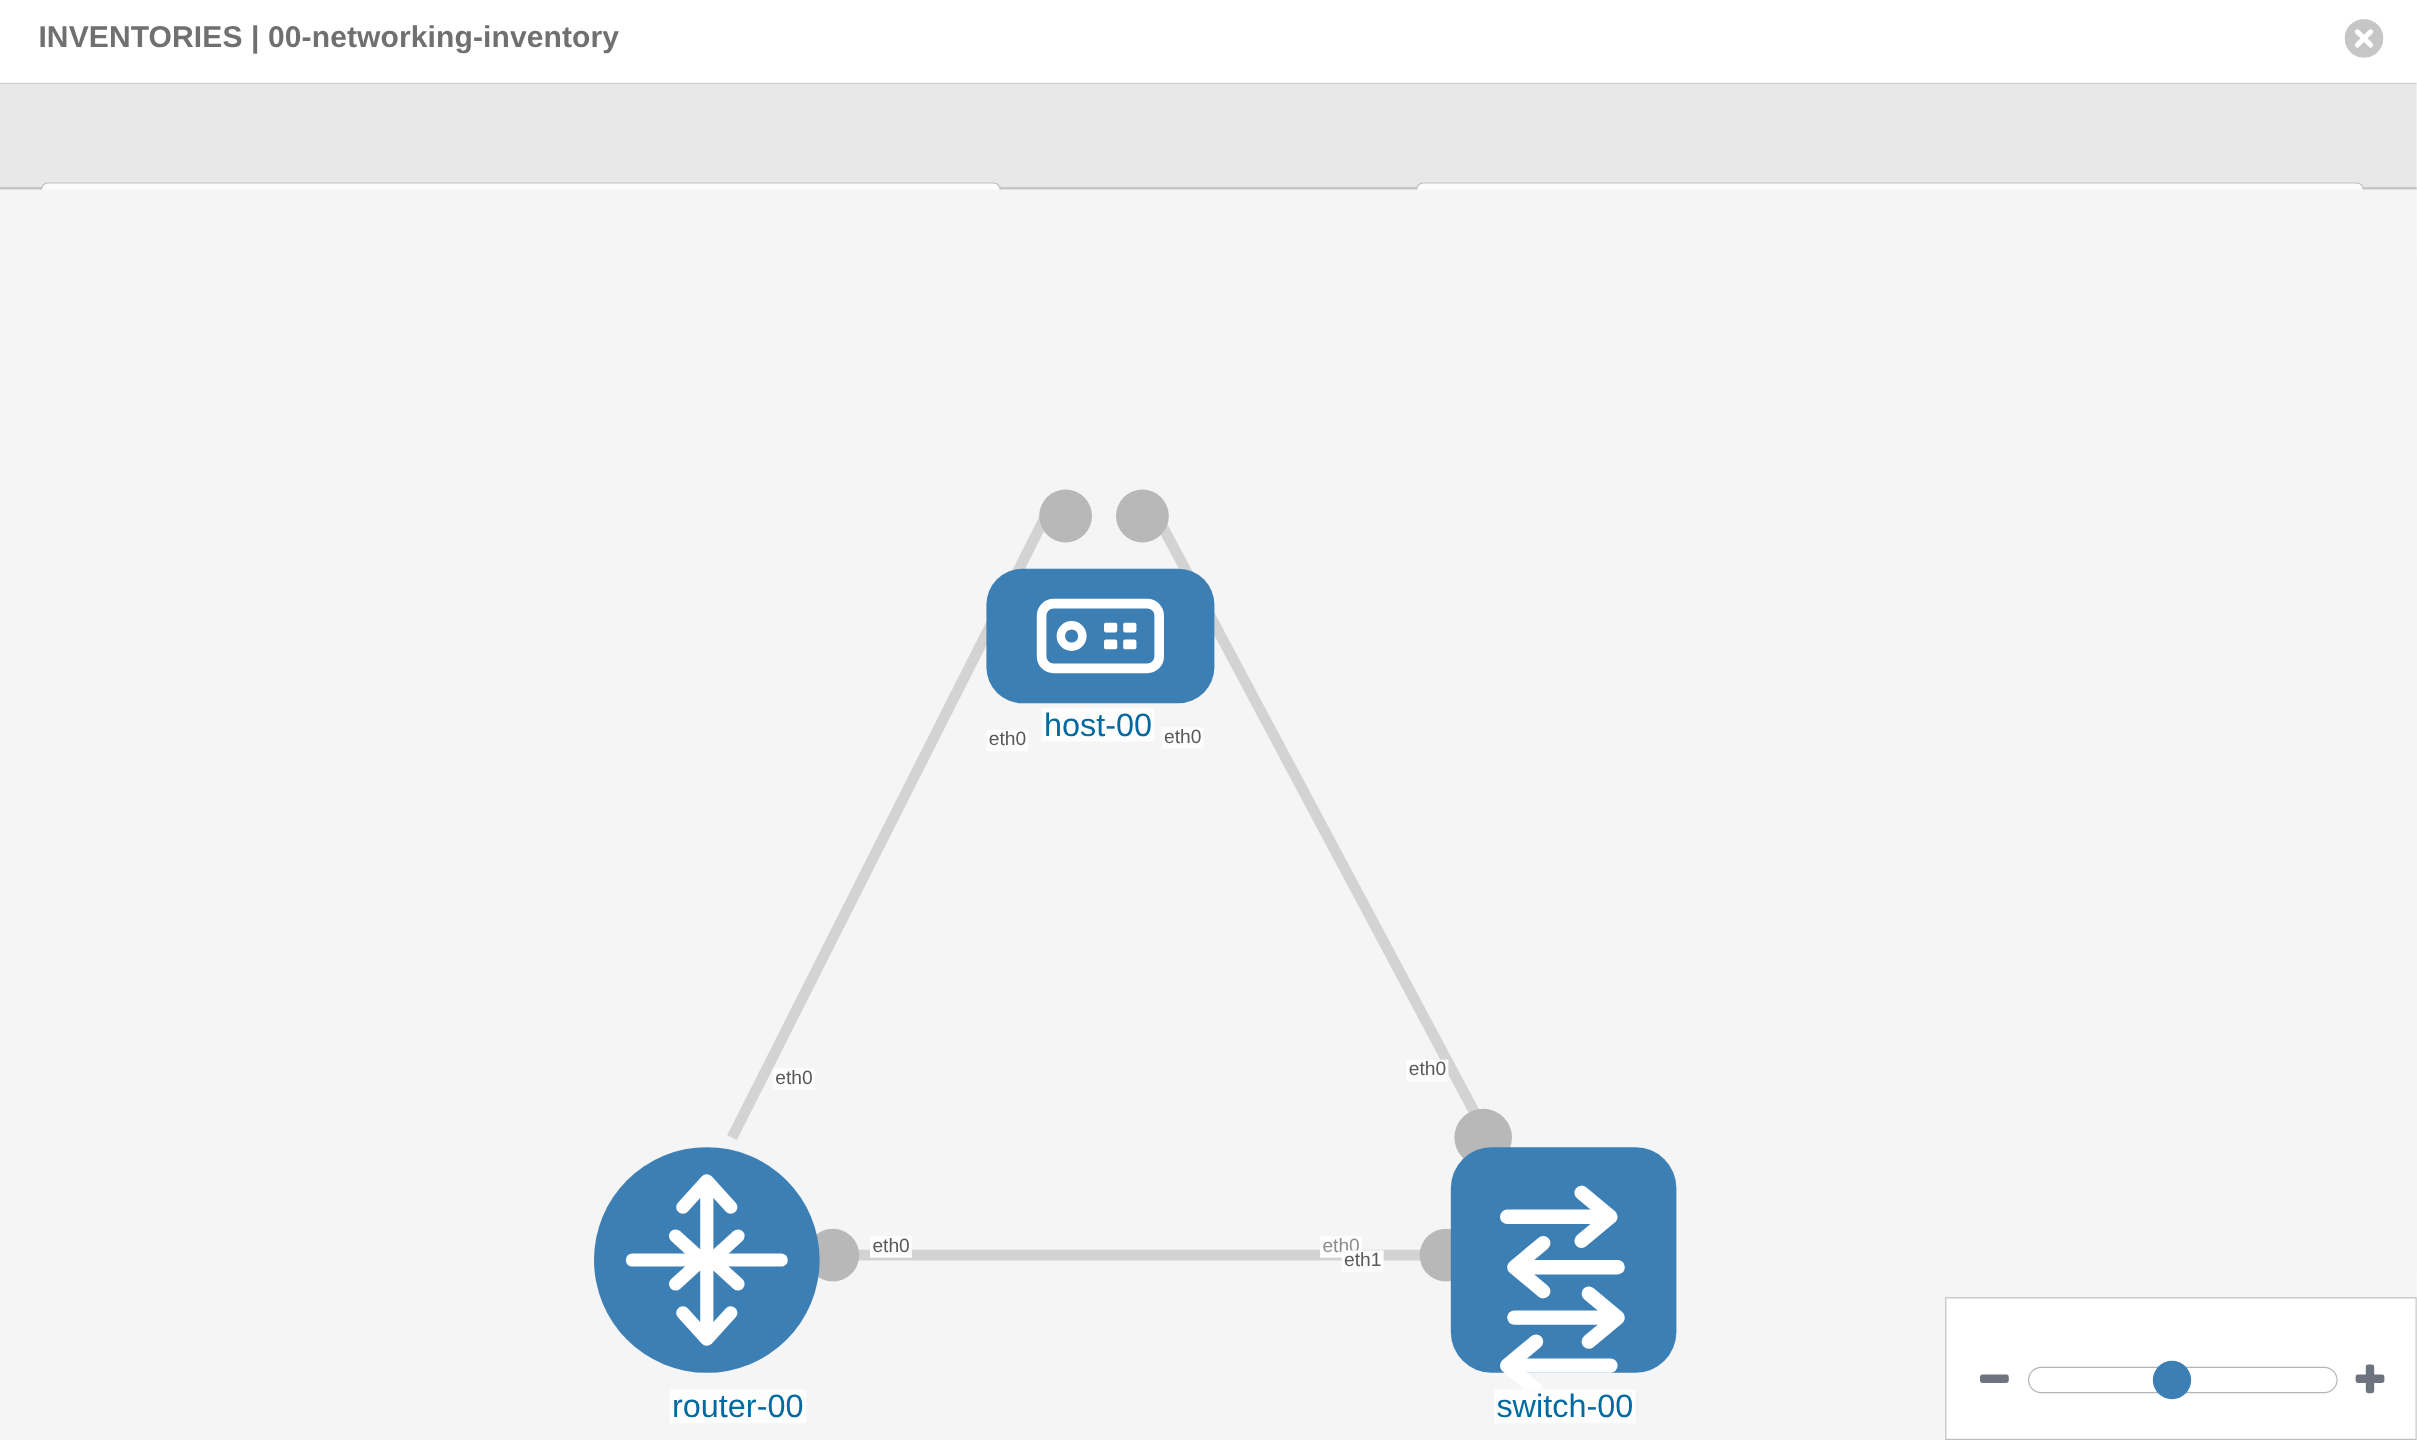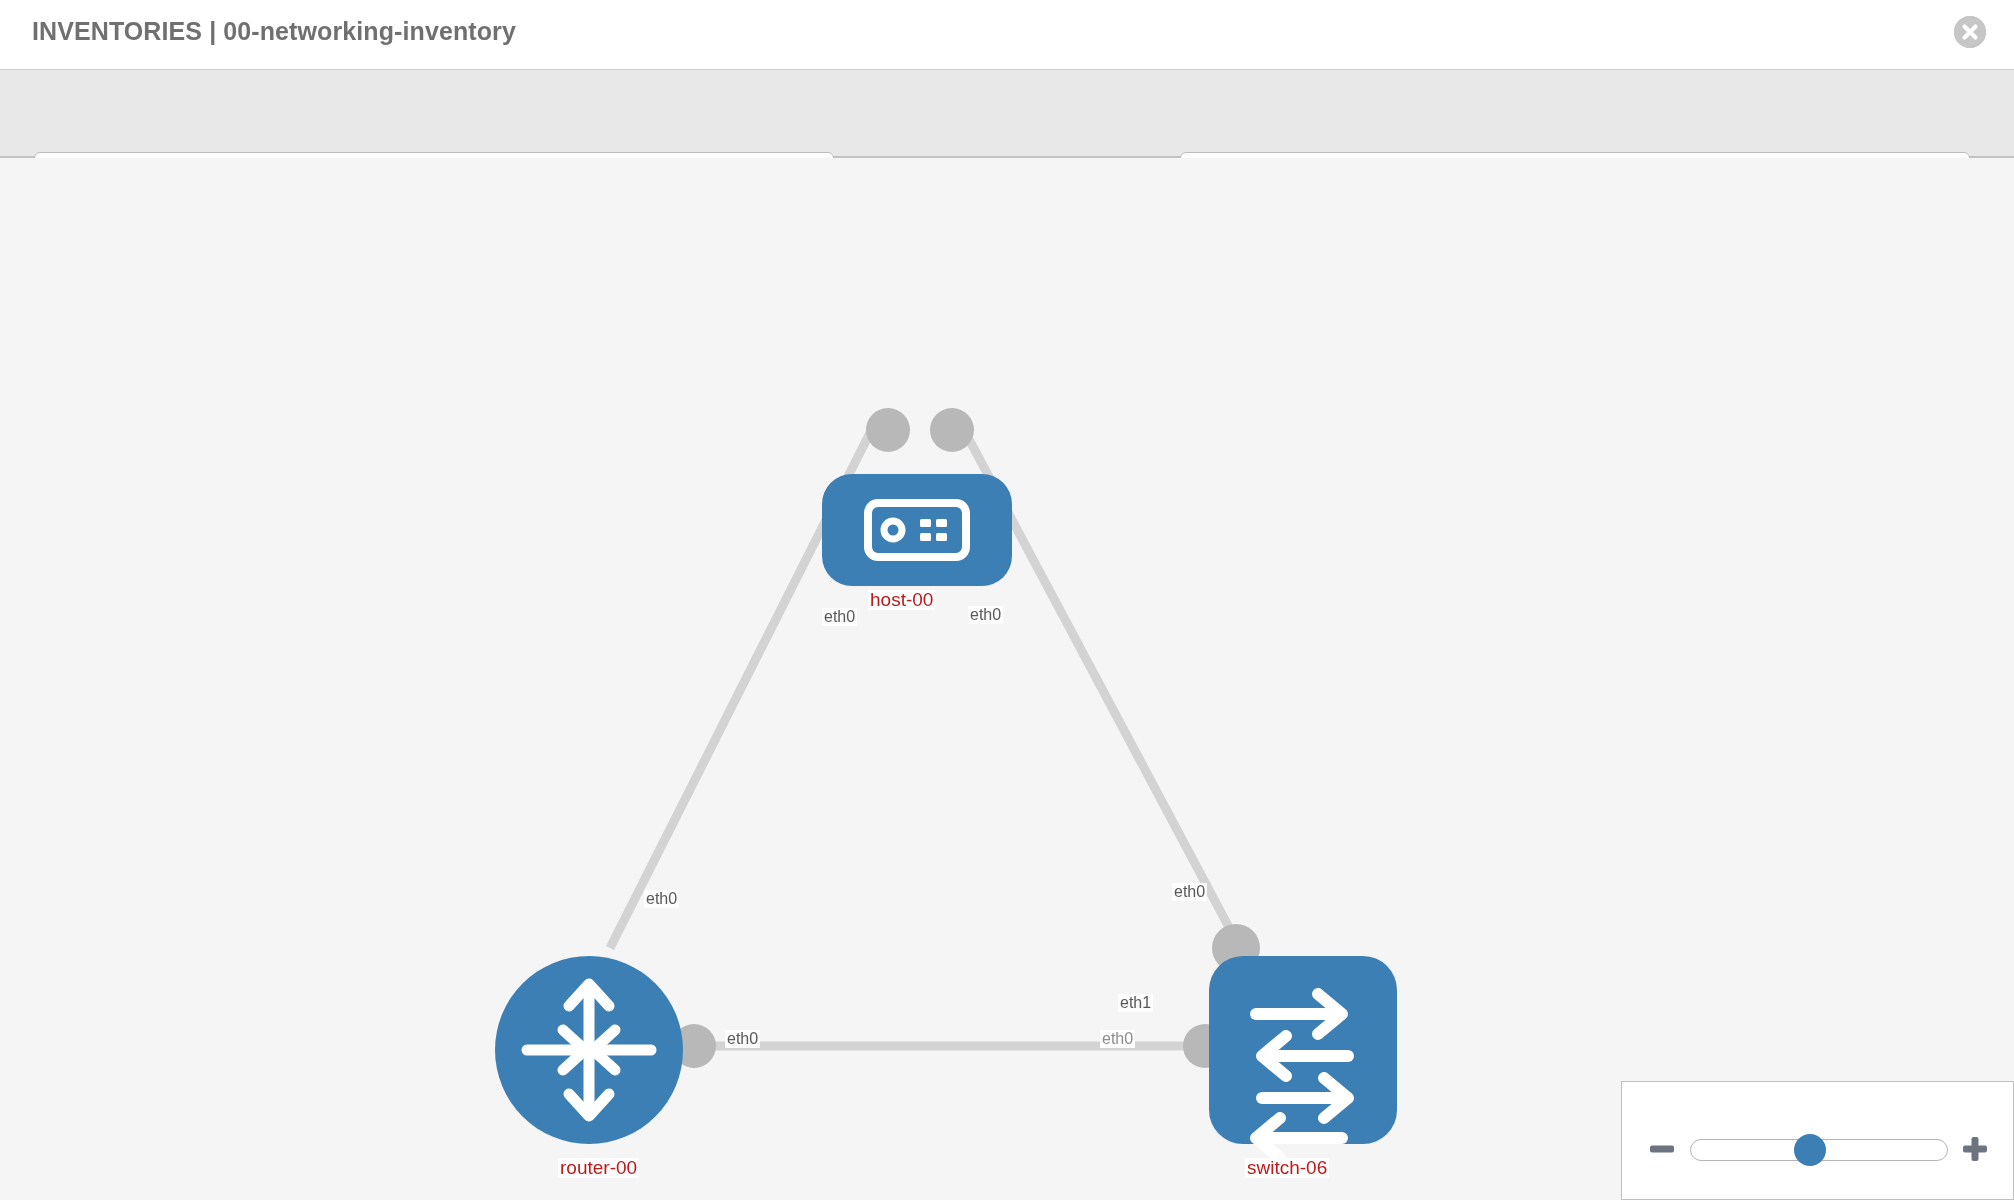--- a/index.html
+++ b/index.html
@@ -106,22 +106,22 @@
     width: 2014px;
     height: 1042px;
     background: #f5f5f5;
     overflow: hidden;
   }
   .canvas svg { position: absolute; top: 0; left: 0; }
 
   
   .node-label {
     position: absolute;
-    font-size: 19px;
-    color: #b91c1c;
+    font-size: 27px;
+    color: #0369a1;
     background: #fdfdfd;
     white-space: nowrap;
     line-height: 1.05;
     padding: 0 2px;
   }
   .edge-label {
     position: absolute;
     font-size: 16px;
     color: #595959;
     background: #fdfdfd;
@@ -304,35 +304,35 @@
           <path d="M1342 980 L1260 980"></path>
           <path d="M1280 960 L1256 980 L1280 1000"></path>
         </g>
       </g>
     </svg>
 
     <div class="node-label" style="left:868px; top:432px;">host-00</div>
 
     <div class="node-label" style="left:530px; top:1000px;margin-left:28px;">router-00</div>
 
-    <div class="node-label" style="left:1245px; top:1000px;">switch-06</div>
+    <div class="node-label" style="left:1245px; top:1000px;">switch-00</div>
 
     <div class="edge-label" style="left:822px; top:450px;">eth0</div>
 
     <div class="edge-label" style="left:968px; top:448px;">eth0</div>
 
     <div class="edge-label" style="left:644px; top:732px;">eth0</div>
 
     <div class="edge-label" style="left:1172px; top:725px;">eth0</div>
 
     <div class="edge-label" style="left:725px; top:872px;">eth0</div>
 
     <div class="edge-label faded" style="left:1100px; top:872px;">eth0</div>
 
-    <div class="edge-label" style="left:1118px; top:836px;">eth1</div>
+    <div class="edge-label" style="left:1118px; top:884px;">eth1</div>
 
   </div>
 
   <div class="zoom-panel">
 
     <div class="zoom-minus">
       <svg width="28" height="28" viewBox="0 0 28 28" aria-hidden="true">
         <rect x="2" y="10.5" width="24" height="7" rx="2" fill="#6d7480"></rect>
       </svg>
     </div>

